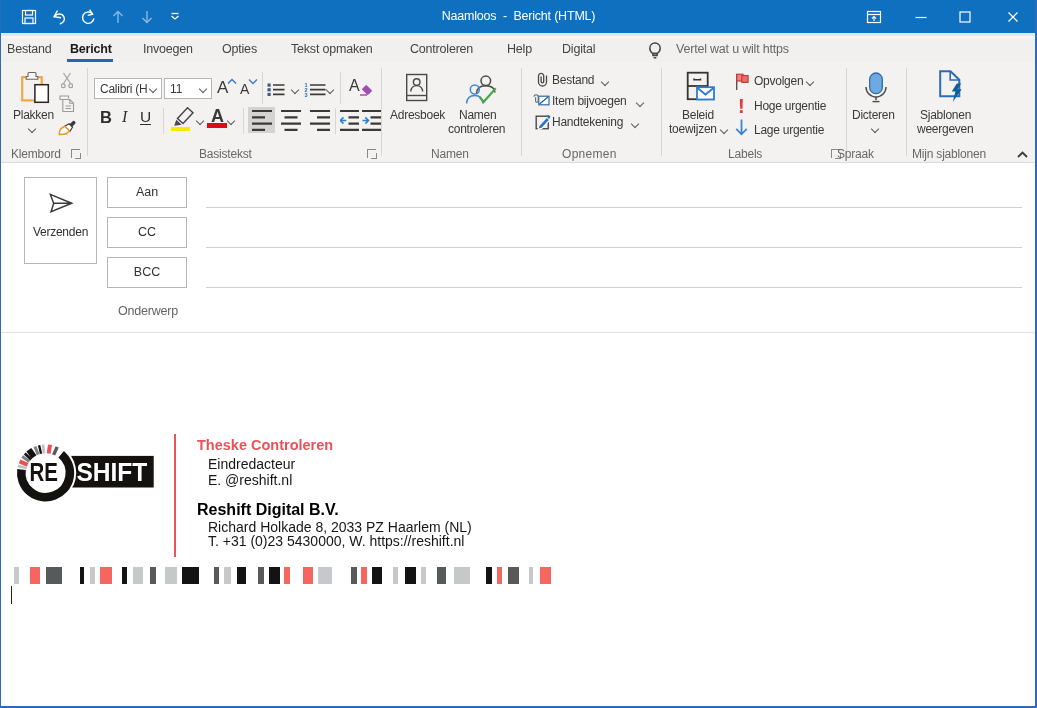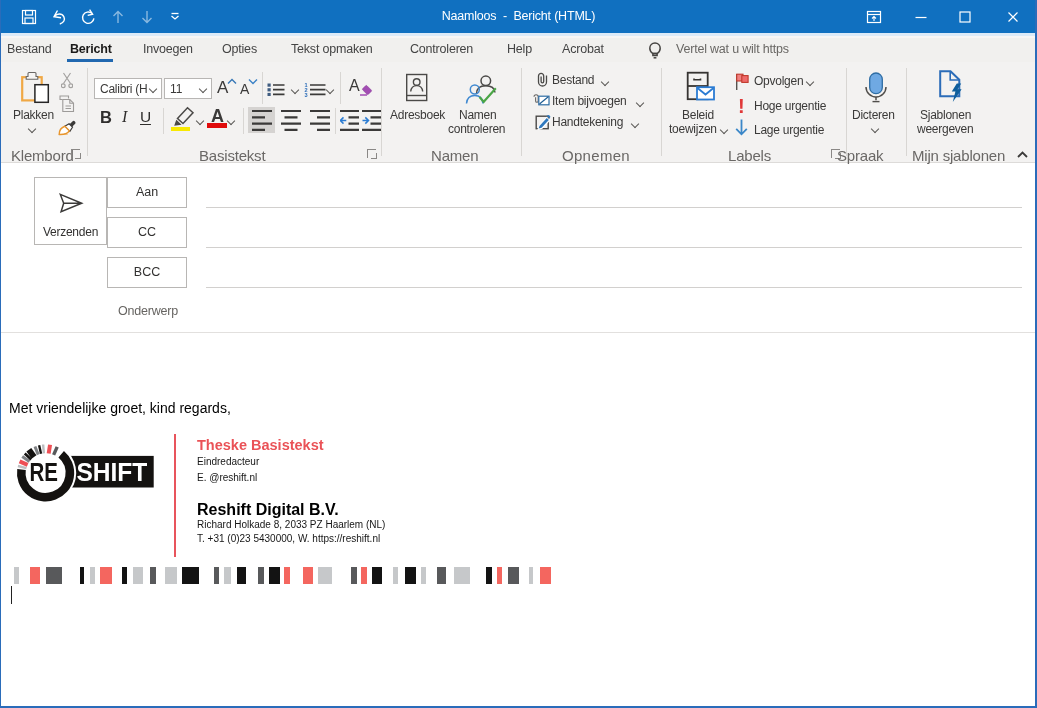--- a/index.html
+++ b/index.html
@@ -7,31 +7,31 @@
 body{font-family:"Liberation Sans",sans-serif;background:#fff;position:relative}
 .abs{position:absolute}
 #underlay{position:absolute;left:0;top:0;width:1037px;height:708px}
 #win{position:absolute;left:0;top:0;width:1037px;height:708px;border-left:1px solid #2a6cba;border-right:2px solid #2a6cba;border-bottom:2px solid #2a6cba;will-change:opacity}
 #titlebar{position:absolute;left:-1px;top:0;width:1037px;height:33px;color:#fff}
 #title{position:absolute;top:9px;left:0;width:100%;text-align:center;font-size:12.5px;letter-spacing:-0.2px;color:#fff}
 #tabrow{position:absolute;left:0;top:33px;width:1035px;height:29px}
 .tab{position:absolute;top:9px;font-size:12.5px;letter-spacing:-0.2px;color:#444}
 #ribbon{position:absolute;left:0;top:62px;width:1035px;height:101px}
 .gsep{position:absolute;top:6px;width:1px;height:88px;background:#d8d6d3}
-.glabel{position:absolute;top:85px;font-size:15px;letter-spacing:-0.2px;color:#6a6866;white-space:nowrap}
+.glabel{position:absolute;top:85px;font-size:12px;letter-spacing:-0.2px;color:#6a6866;white-space:nowrap}
 .launch{position:absolute;top:87px;width:9px;height:9px;border-left:1px solid #8a8886;border-top:1px solid #8a8886}
 .launch:after{content:"";position:absolute;right:-1px;bottom:-1px;width:5px;height:5px;border-right:1.5px solid #8a8886;border-bottom:1.5px solid #8a8886}
 .rtext{position:absolute;font-size:12px;letter-spacing:-0.25px;color:#3b3a39;white-space:nowrap}
 .chev{display:inline-block;width:7px;height:7px;position:relative}
 .chev:after{content:"";position:absolute;left:0;top:1px;width:5px;height:5px;border-right:1.3px solid #5a5856;border-bottom:1.3px solid #5a5856;transform:rotate(45deg)}
 #header{position:absolute;left:0;top:163px;width:1035px;height:169px}
 .hbox{position:absolute;border:1px solid #b8b6b4;text-align:center;font-size:12.5px;color:#323130}
 .fline{position:absolute;left:205px;width:816px;height:1px;background:#d2d0ce}
 #bodyarea{position:absolute;left:1px;top:333px;width:1035px;height:374px}
-.sig-small{position:absolute;left:195px;font-size:10px;color:#161616;white-space:nowrap}
+.sig-small{position:absolute;left:206px;font-size:14px;color:#161616;white-space:nowrap}
 .bar{position:absolute;top:0;height:17px}
 </style>
 </head>
 <body>
 <div id="underlay">
   <div class="abs" style="left:0;top:0;width:1037px;height:33px;background:#1070c0"></div>
   <div class="abs" style="left:1px;top:33px;width:1035px;height:3px;background:#dbeaf8"></div>
   <div class="abs" style="left:1px;top:36px;width:1035px;height:2px;background:#f7f6f5"></div>
   <div class="abs" style="left:1px;top:38px;width:1035px;height:24px;background:#f1f0ee"></div>
   <div class="abs" style="left:1px;top:62px;width:1035px;height:100px;background:#f3f2f1"></div>
@@ -85,21 +85,21 @@
 
 <div id="tabrow">
   <div class="tab" style="left:6px">Bestand</div>
   <div class="tab" style="left:69px;color:#1b1a19;font-weight:bold">Bericht</div>
   <div class="abs" style="left:66px;top:26px;width:46px;height:3px;background:#2168b0"></div>
   <div class="tab" style="left:142px">Invoegen</div>
   <div class="tab" style="left:221px">Opties</div>
   <div class="tab" style="left:290px">Tekst opmaken</div>
   <div class="tab" style="left:409px">Controleren</div>
   <div class="tab" style="left:506px">Help</div>
-  <div class="tab" style="left:561px">Acrobat</div>
+  <div class="tab" style="left:561px">Digital</div>
   <svg class="abs" style="left:647px;top:9px" width="14" height="17" viewBox="0 0 14 17" fill="none" stroke="#46444222;#464442" stroke-width="1.5">
     <path d="M4.8 11.5 C3 10.3 1.8 8.5 1.8 6.3 C1.8 3.3 4.1 1 7 1 C9.9 1 12.2 3.3 12.2 6.3 C12.2 8.5 11 10.3 9.2 11.5 Z" stroke="#464442"></path>
     <path d="M4.9 11.4 L9.1 11.4 L9.1 13.6 L4.9 13.6 Z" stroke="#464442"></path>
     <path d="M5.6 15.8 L8.4 15.8" stroke="#464442"></path>
   </svg>
   <div class="tab" style="left:675px;color:#68666444;color:#696764">Vertel wat u wilt https</div>
 </div>
 
 <div id="ribbon">
 
@@ -297,37 +297,36 @@
   </svg>
   <div class="rtext" style="left:919px;top:46px">Sjablonen</div>
   <div class="rtext" style="left:916px;top:60px">weergeven</div>
   <div class="glabel" style="left:911px">Mijn sjablonen</div>
   <svg class="abs" style="left:1016px;top:89px" width="11" height="7" viewBox="0 0 11 7" fill="none" stroke="#3b3a39" stroke-width="1.8">
     <path d="M1 6 L5.5 1.5 L10 6"></path>
   </svg>
 </div>
 
 <div id="header">
-  <div class="hbox" style="left:33px;top:14px;width:73px;height:68px;">
+  <div class="hbox" style="left:23px;top:14px;width:73px;height:87px;">
     <svg style="position:absolute;left:24px;top:15px" width="25" height="20" viewBox="0 0 25 20" fill="none" stroke="#3b3a39" stroke-width="1.5" stroke-linejoin="miter">
       <path d="M1.3 1.4 L22.7 10.2 L2.1 18.6 L4.7 10.2 Z M4.7 10.2 L22.7 10.2"></path>
     </svg>
     <div style="position:absolute;left:0;top:47px;width:100%;font-size:12px;letter-spacing:-0.25px">Verzenden</div>
   </div>
   <div class="hbox" style="left:106px;top:14px;width:80px;height:31px;line-height:29px">Aan</div>
   <div class="hbox" style="left:106px;top:54px;width:80px;height:31px;line-height:29px">CC</div>
   <div class="hbox" style="left:106px;top:94px;width:80px;height:31px;line-height:29px">BCC</div>
   <div class="fline" style="top:44px"></div>
   <div class="fline" style="top:84px"></div>
   <div class="fline" style="top:124px"></div>
   <div class="abs" style="left:117px;top:141px;font-size:12.5px;letter-spacing:-0.2px;color:#666461">Onderwerp</div>
 </div>
 
 <div id="bodyarea">
-  <div class="abs" style="left:7px;top:67px;font-size:14px;color:#000">Met vriendelijke groet, kind regards,</div>
   <svg id="logo" class="abs" style="left:12px;top:110px;will-change:transform" width="142" height="60" viewBox="0 0 142 60">
     <rect x="54.7" y="12.9" width="85" height="31.6" fill="#141210"></rect>
     <circle cx="31.6" cy="29.9" r="30.6" fill="#fff"></circle>
     <path d="M 47.2 11.3 A 24.3 24.3 0 1 1 7.5 26.5" fill="none" stroke="#141210" stroke-width="8.6"></path>
     <g>
       <g transform="rotate(284 31.6 29.9)">
             <rect x="30.4" y="1.4" width="2.4" height="8.8" fill="#bcbec0"></rect>
           </g>
       <g transform="rotate(294 31.6 29.9)">
             <rect x="29.6" y="1.4" width="4" height="8.8" fill="#ee4f55"></rect>
@@ -354,21 +353,21 @@
             <rect x="29.6" y="1.4" width="4" height="8.8" fill="#ee4f55"></rect>
           </g>
       <g transform="rotate(24 31.6 29.9)">
             <rect x="29.9" y="1.4" width="3.4" height="8.8" fill="#58595b"></rect>
           </g>
     </g>
     <text x="15.4" y="38.4" textLength="28.5" lengthAdjust="spacingAndGlyphs" font-family="Liberation Sans" font-weight="bold" font-size="26.5" fill="#141210">RE</text>
     <text x="62.4" y="38.4" textLength="71" lengthAdjust="spacingAndGlyphs" font-family="Liberation Sans" font-weight="bold" font-size="25.4" fill="#fff">SHIFT</text>
   </svg>
   <div class="abs" style="left:172px;top:101px;width:2px;height:123px;background:#e8545c"></div>
-  <div class="abs" style="left:195px;top:104px;font-size:14.5px;font-weight:bold;color:#ea5257">Theske Basistekst</div>
+  <div class="abs" style="left:195px;top:104px;font-size:14.5px;font-weight:bold;color:#ea5257">Theske Controleren</div>
   <div class="sig-small" style="top:123px">Eindredacteur</div>
   <div class="sig-small" style="top:139px">E. @reshift.nl</div>
   <div class="abs" style="left:195px;top:168px;font-size:16px;font-weight:bold;color:#000">Reshift Digital B.V.</div>
   <div class="sig-small" style="top:186px">Richard Holkade 8, 2033 PZ Haarlem (NL)</div>
   <div class="sig-small" style="top:200px">T. +31 (0)23 5430000, W. https://reshift.nl</div>
   <div id="barcode" class="abs" style="left:-2px;top:234px;height:17px;width:600px">
     <div class="bar" style="left:14px;width:5px;background:#c6c8ca"></div>
     <div class="bar" style="left:30px;width:10px;background:#f4665f"></div>
     <div class="bar" style="left:46px;width:16px;background:#58595b"></div>
     <div class="bar" style="left:80px;width:4px;background:#131313"></div>

